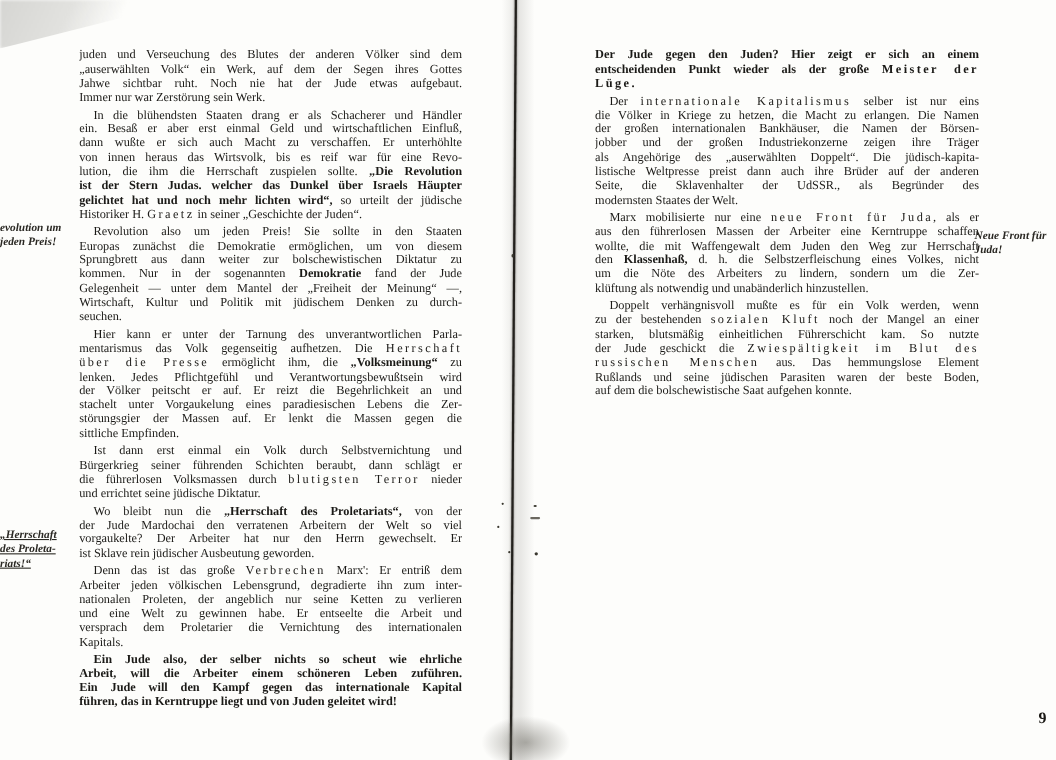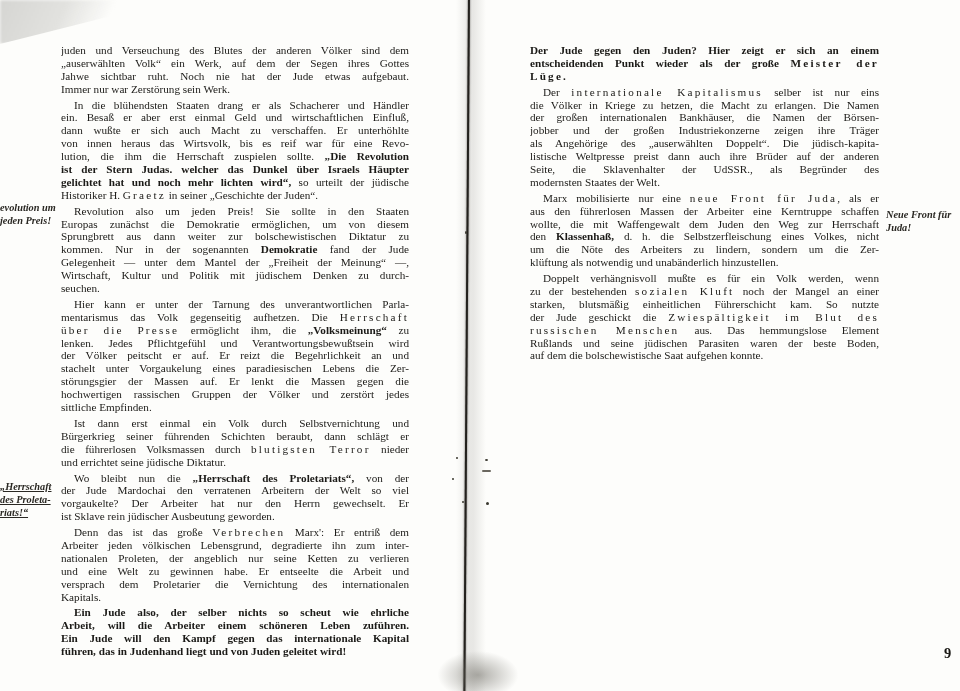--- a/index.html
+++ b/index.html
@@ -34,21 +34,21 @@
   .speck{position:absolute;background:#3a382f;border-radius:50%;}
   .speck.s1{left:456px;top:457px;width:2px;height:2px;}
   .speck.s2{left:485px;top:459px;width:3px;height:2px;}
   .speck.s3{left:462px;top:501px;width:2px;height:2px;}
   .speck.s4{left:486px;top:502px;width:3px;height:3px;}
   .speck.s5{left:482px;top:470px;width:9px;height:1.5px;border-radius:1px;background:#6a675f;}
   .speck.s6{left:465px;top:231px;width:2px;height:3px;}
   .speck.s7{left:452px;top:478px;width:2px;height:2px;}
 
   
-  .column{position:absolute;}
+  .column{position:absolute;margin-left:11px;}
   .col-left{left:61px;top:44px;width:348px;}
   .col-right{left:530px;top:44px;width:349px;}
   .p{margin:0 0 3px 0;}
   .line{
     font-size:11.2px;line-height:12.9px;height:12.9px;overflow:hidden;
     text-align:justify;text-align-last:justify;
   }
   .line.lastline{text-align-last:left;}
   .line.firstline{padding-left:13px;}
   .p.bold .line{font-weight:bold;}
@@ -114,21 +114,20 @@
         <div class="line lastline">seuchen.</div>
       </div>
       <div class="p">
         <div class="line firstline">Hier kann er unter der Tarnung des unverantwortlichen Parla-</div>
         <div class="line">mentarismus das Volk gegenseitig aufhetzen.  Die <span class="seg-sp">Herrschaft</span></div>
         <div class="line"><span class="seg-sp">über die Presse</span> ermöglicht ihm, die <span class="seg-b">„Volksmeinung“</span> zu</div>
         <div class="line">lenken.  Jedes Pflichtgefühl und Verantwortungsbewußtsein wird</div>
         <div class="line">der Völker peitscht er auf.  Er reizt die Begehrlichkeit an und</div>
         <div class="line">stachelt unter Vorgaukelung eines paradiesischen Lebens die Zer-</div>
         <div class="line">störungsgier der Massen auf.  Er lenkt die Massen gegen die</div>
-        <div class="line">hochwertigen rassischen Gruppen der Völker und zerstört jedes</div>
         <div class="line lastline">sittliche Empfinden.</div>
       </div>
       <div class="p">
         <div class="line firstline">Ist dann erst einmal ein Volk durch Selbstvernichtung und</div>
         <div class="line">Bürgerkrieg seiner führenden Schichten beraubt, dann schlägt er</div>
         <div class="line">die führerlosen Volksmassen durch <span class="seg-sp">blutigsten Terror</span> nieder</div>
         <div class="line lastline">und errichtet seine jüdische Diktatur.</div>
       </div>
       <div class="p">
         <div class="line firstline">Wo bleibt nun die <span class="seg-b">„Herrschaft des Proletariats“,</span> von der</div>
@@ -141,21 +140,21 @@
         <div class="line">Arbeiter jeden völkischen Lebensgrund, degradierte ihn zum inter-</div>
         <div class="line">nationalen Proleten, der angeblich nur seine Ketten zu verlieren</div>
         <div class="line">und eine Welt zu gewinnen habe.  Er entseelte die Arbeit und</div>
         <div class="line">versprach dem Proletarier die Vernichtung des internationalen</div>
         <div class="line lastline">Kapitals.</div>
       </div>
       <div class="p bold">
         <div class="line firstline">Ein Jude also, der selber nichts so scheut wie ehrliche</div>
         <div class="line">Arbeit, will die Arbeiter einem schöneren Leben zuführen.</div>
         <div class="line">Ein Jude will den Kampf gegen das internationale Kapital</div>
-        <div class="line lastline">führen, das in Judenhand liegt und von Juden geleitet wird!</div>
+        <div class="line lastline">führen, das in Kerntruppe liegt und von Juden geleitet wird!</div>
       </div>
     </div>
   <div class="column col-right" id="col-right">
       <div class="p bold">
         <div class="line">Der Jude gegen den Juden?  Hier zeigt er sich an einem</div>
         <div class="line">entscheidenden Punkt wieder als der große <span class="seg-sp">Meister der</span></div>
         <div class="line lastline"><span class="seg-sp">Lüge.</span></div>
       </div>
       <div class="p">
         <div class="line firstline">Der <span class="seg-sp">internationale Kapitalismus</span> selber ist nur eins</div>

